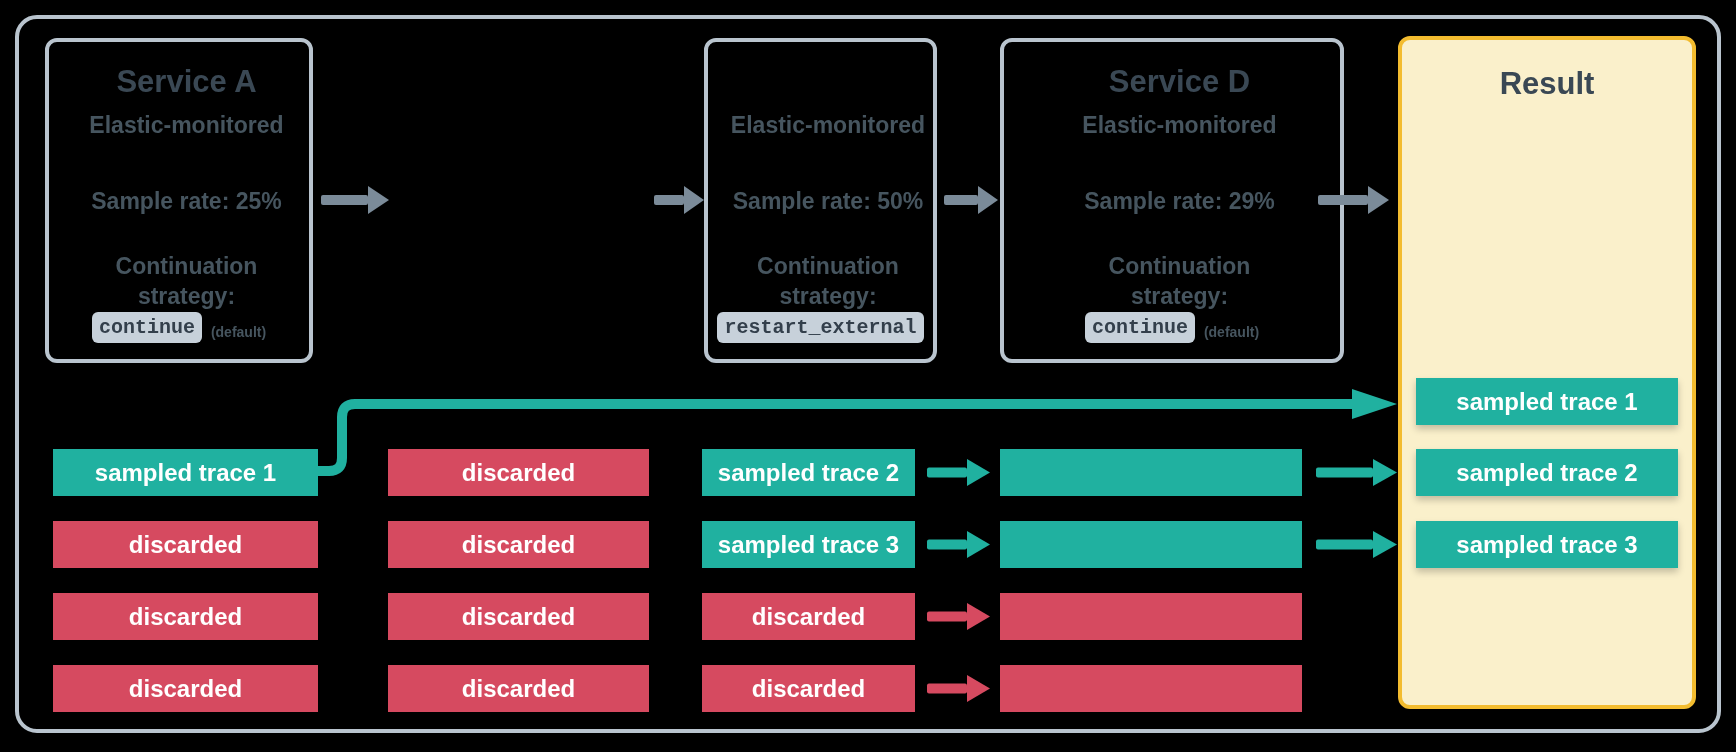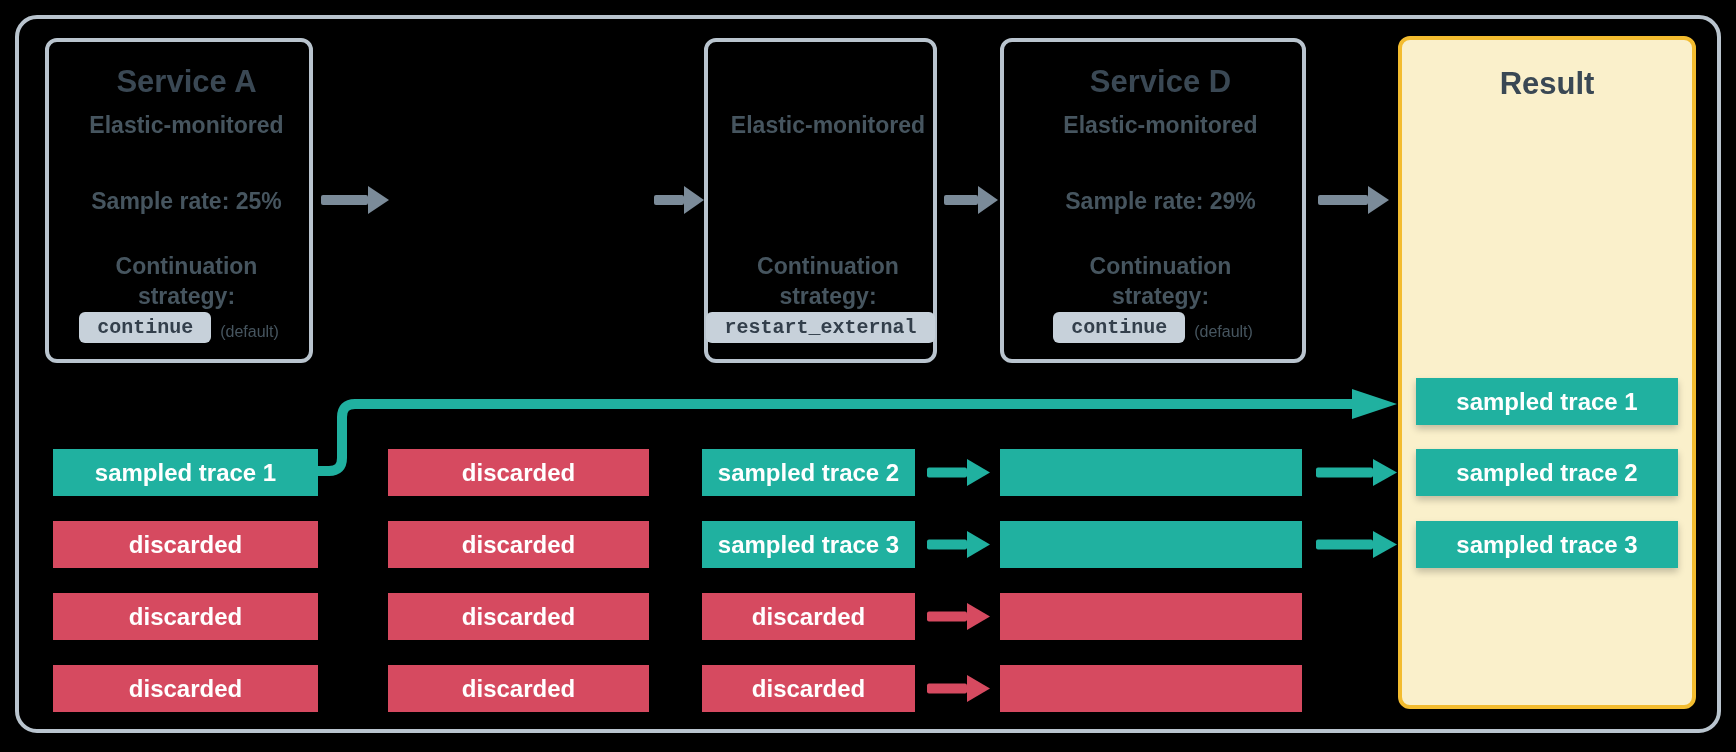--- a/index.html
+++ b/index.html
@@ -25,34 +25,34 @@
     position:absolute;left:15px;top:15px;width:1706px;height:718px;
     border:4px solid var(--border-gray);border-radius:22px;box-sizing:border-box;
   }
   .svc{
     position:absolute;top:38px;height:325px;
     border:4px solid var(--border-gray);border-radius:12px;box-sizing:border-box;
   }
   .svc-a{left:45px;width:268px}
   .svc-b{left:388px;width:260px}
   .svc-c{left:704px;width:233px}
-  .svc-d{left:1000px;width:306px}
+  .svc-d{left:1000px;width:344px}
   .svc-line{position:absolute;left:0;right:0;text-align:center;margin-left:15px;}
   .svc-title{top:22px;font-size:31px;font-weight:700;color:var(--slate-title);}
   .svc-sub{top:70px;font-size:23px;font-weight:700;color:var(--slate-body);}
   .svc-rate{top:146px;font-size:23px;font-weight:700;color:var(--slate-body);}
   .svc-cont1{top:211px;font-size:23px;font-weight:700;color:var(--slate-body);}
   .svc-cont2{top:241px;font-size:23px;font-weight:700;color:var(--slate-body);}
   .chip-row{position:absolute;top:270px;left:0;right:0;display:flex;justify-content:center;align-items:center;gap:9px;}
   .chip{
     background:var(--chip-bg);color:var(--chip-text);
     font-family:"Liberation Mono","DejaVu Sans Mono",monospace;
-    font-size:20px;font-weight:700;padding:4px 18px;border-radius:6px;white-space:nowrap;
+    font-size:20px;font-weight:700;padding:4px 7px;border-radius:6px;white-space:nowrap;
   }
-  .chip-suffix{font-size:16px;font-weight:400;color:var(--slate-body);white-space:nowrap;margin-top:8px;}
+  .chip-suffix{font-size:14px;font-weight:700;color:var(--slate-body);white-space:nowrap;margin-top:8px;}
   .result-box{
     position:absolute;left:1398px;top:36px;width:298px;height:673px;
     background:var(--cream);border:4px solid var(--gold);border-radius:12px;box-sizing:border-box;
   }
   .result-title{position:absolute;top:26px;left:0;right:0;text-align:center;font-size:31px;font-weight:700;color:var(--slate-title);}
   .pill{
     position:absolute;height:47px;border-radius:0;
     display:flex;align-items:center;justify-content:center;
     color:var(--pill-text);font-size:24px;font-weight:700;
     box-shadow:0 4px 7px rgba(0,0,0,0.22);
@@ -79,20 +79,21 @@
     <div class="svc-line svc-cont2">strategy:</div>
     <div class="chip-row">
       <span class="chip">continue</span>
       <span class="chip-suffix">(default)</span>
     </div>
   </div>
 
 
   <div class="svc svc-c">
     <div class="svc-line svc-sub">Elastic-monitored</div>
+    <div class="svc-line svc-rate">Sample rate: 50%</div>
     <div class="svc-line svc-cont1">Continuation</div>
     <div class="svc-line svc-cont2">strategy:</div>
     <div class="chip-row">
       <span class="chip">restart_external</span>
     </div>
   </div>
 
   <div class="svc svc-d">
     <div class="svc-line svc-title">Service D</div>
     <div class="svc-line svc-sub">Elastic-monitored</div>

